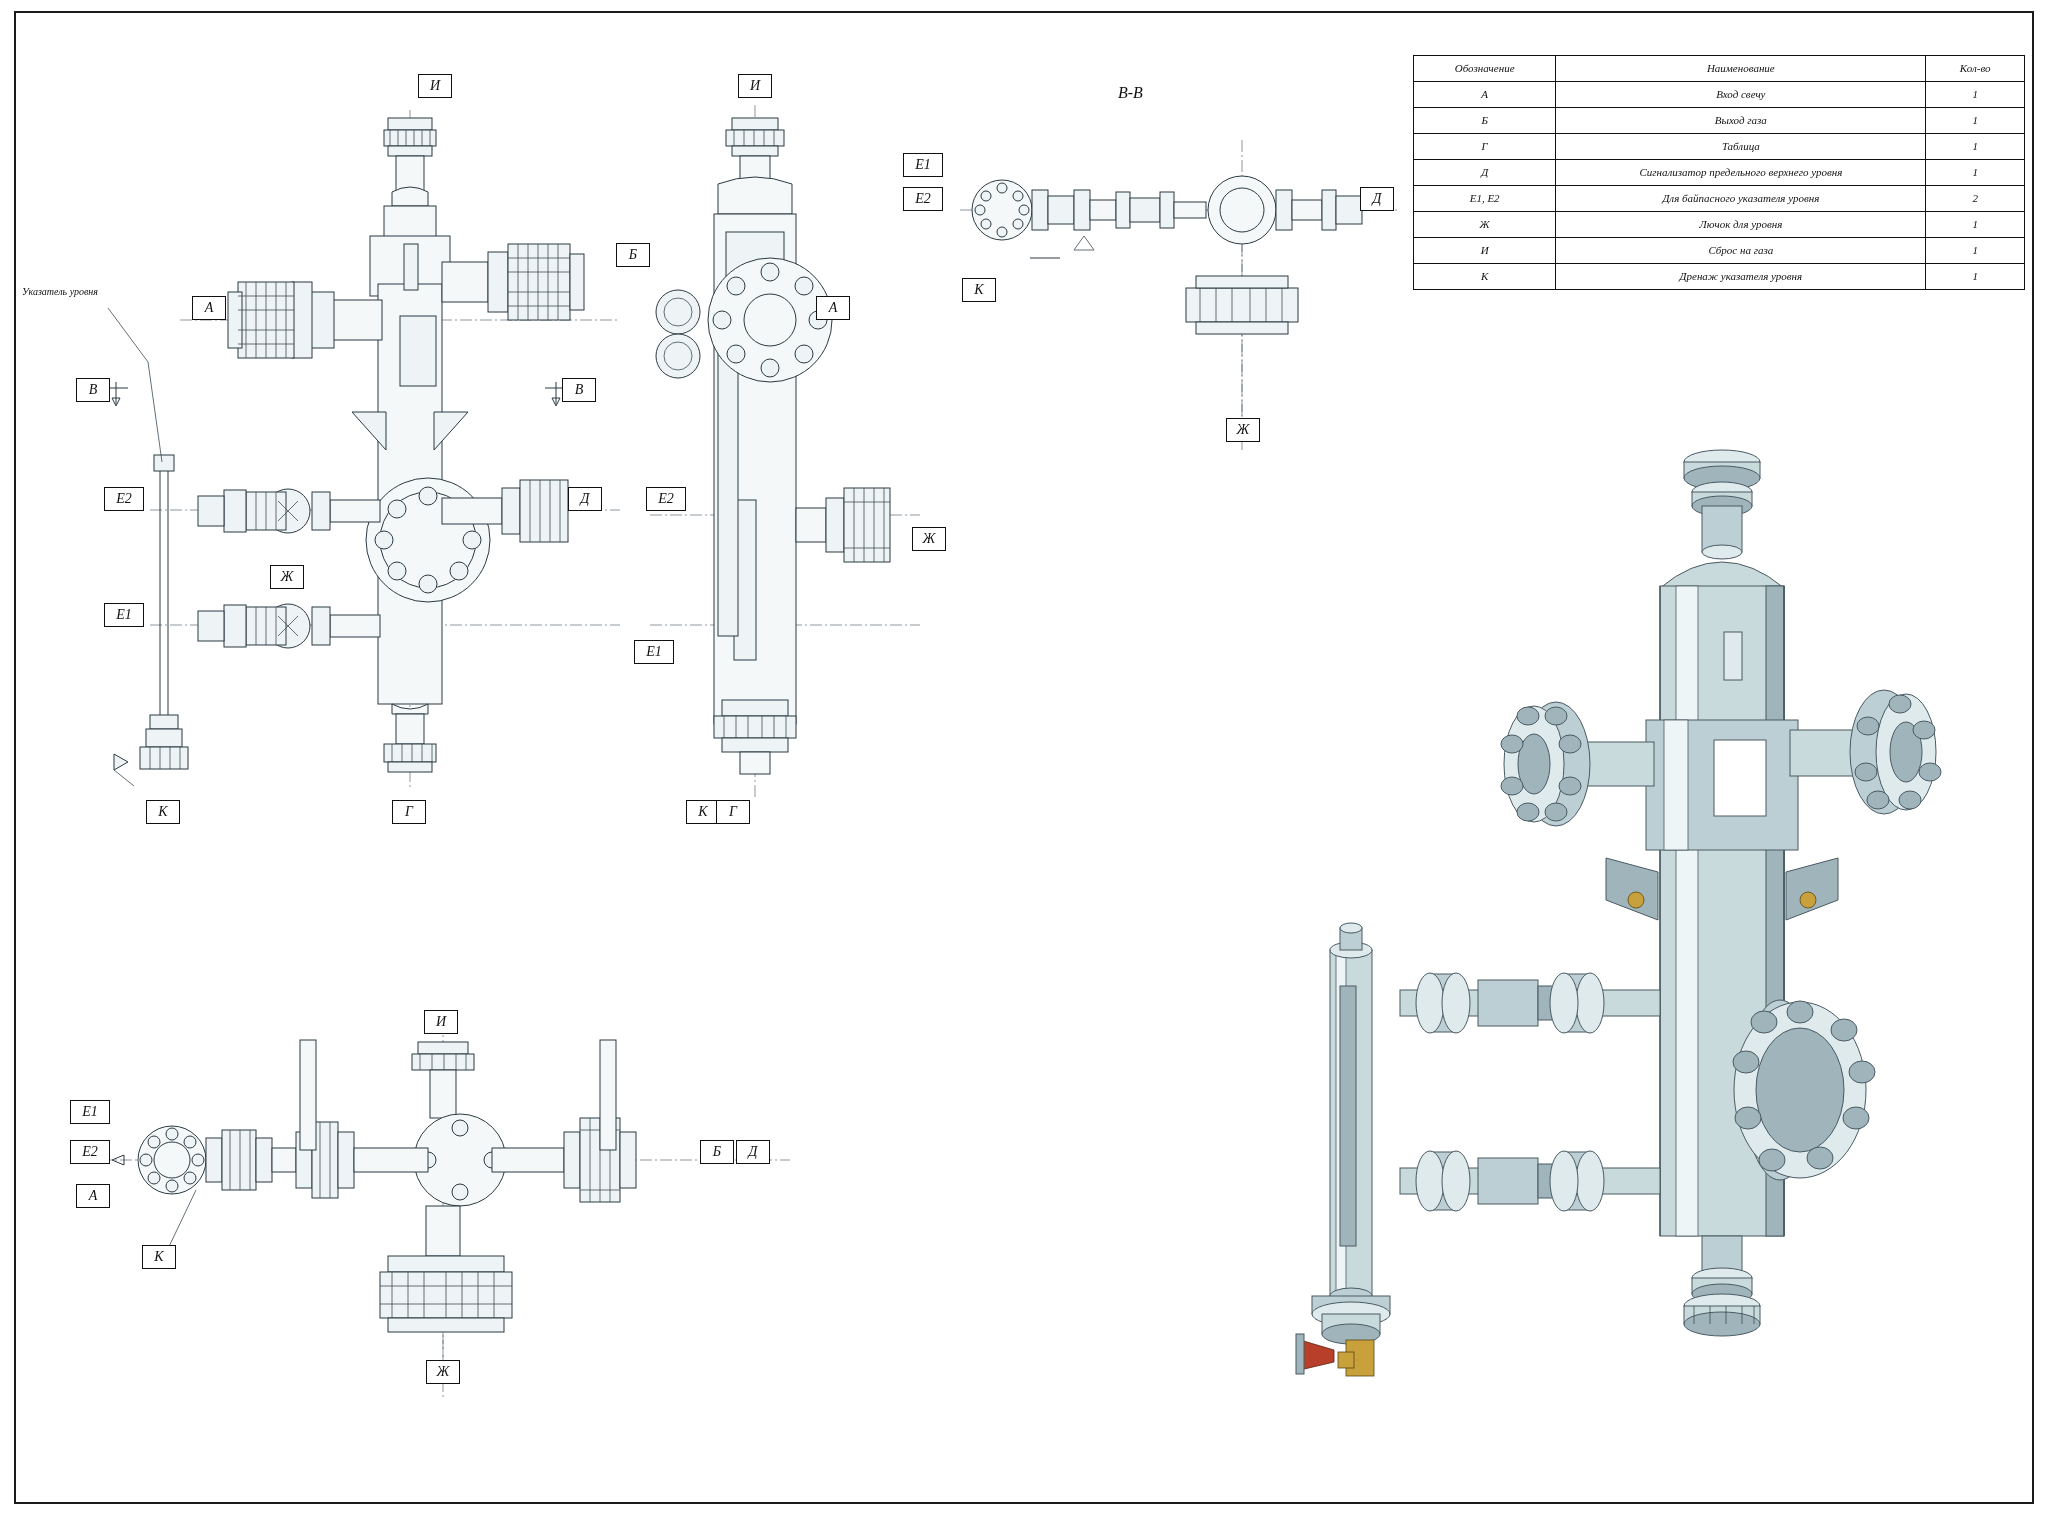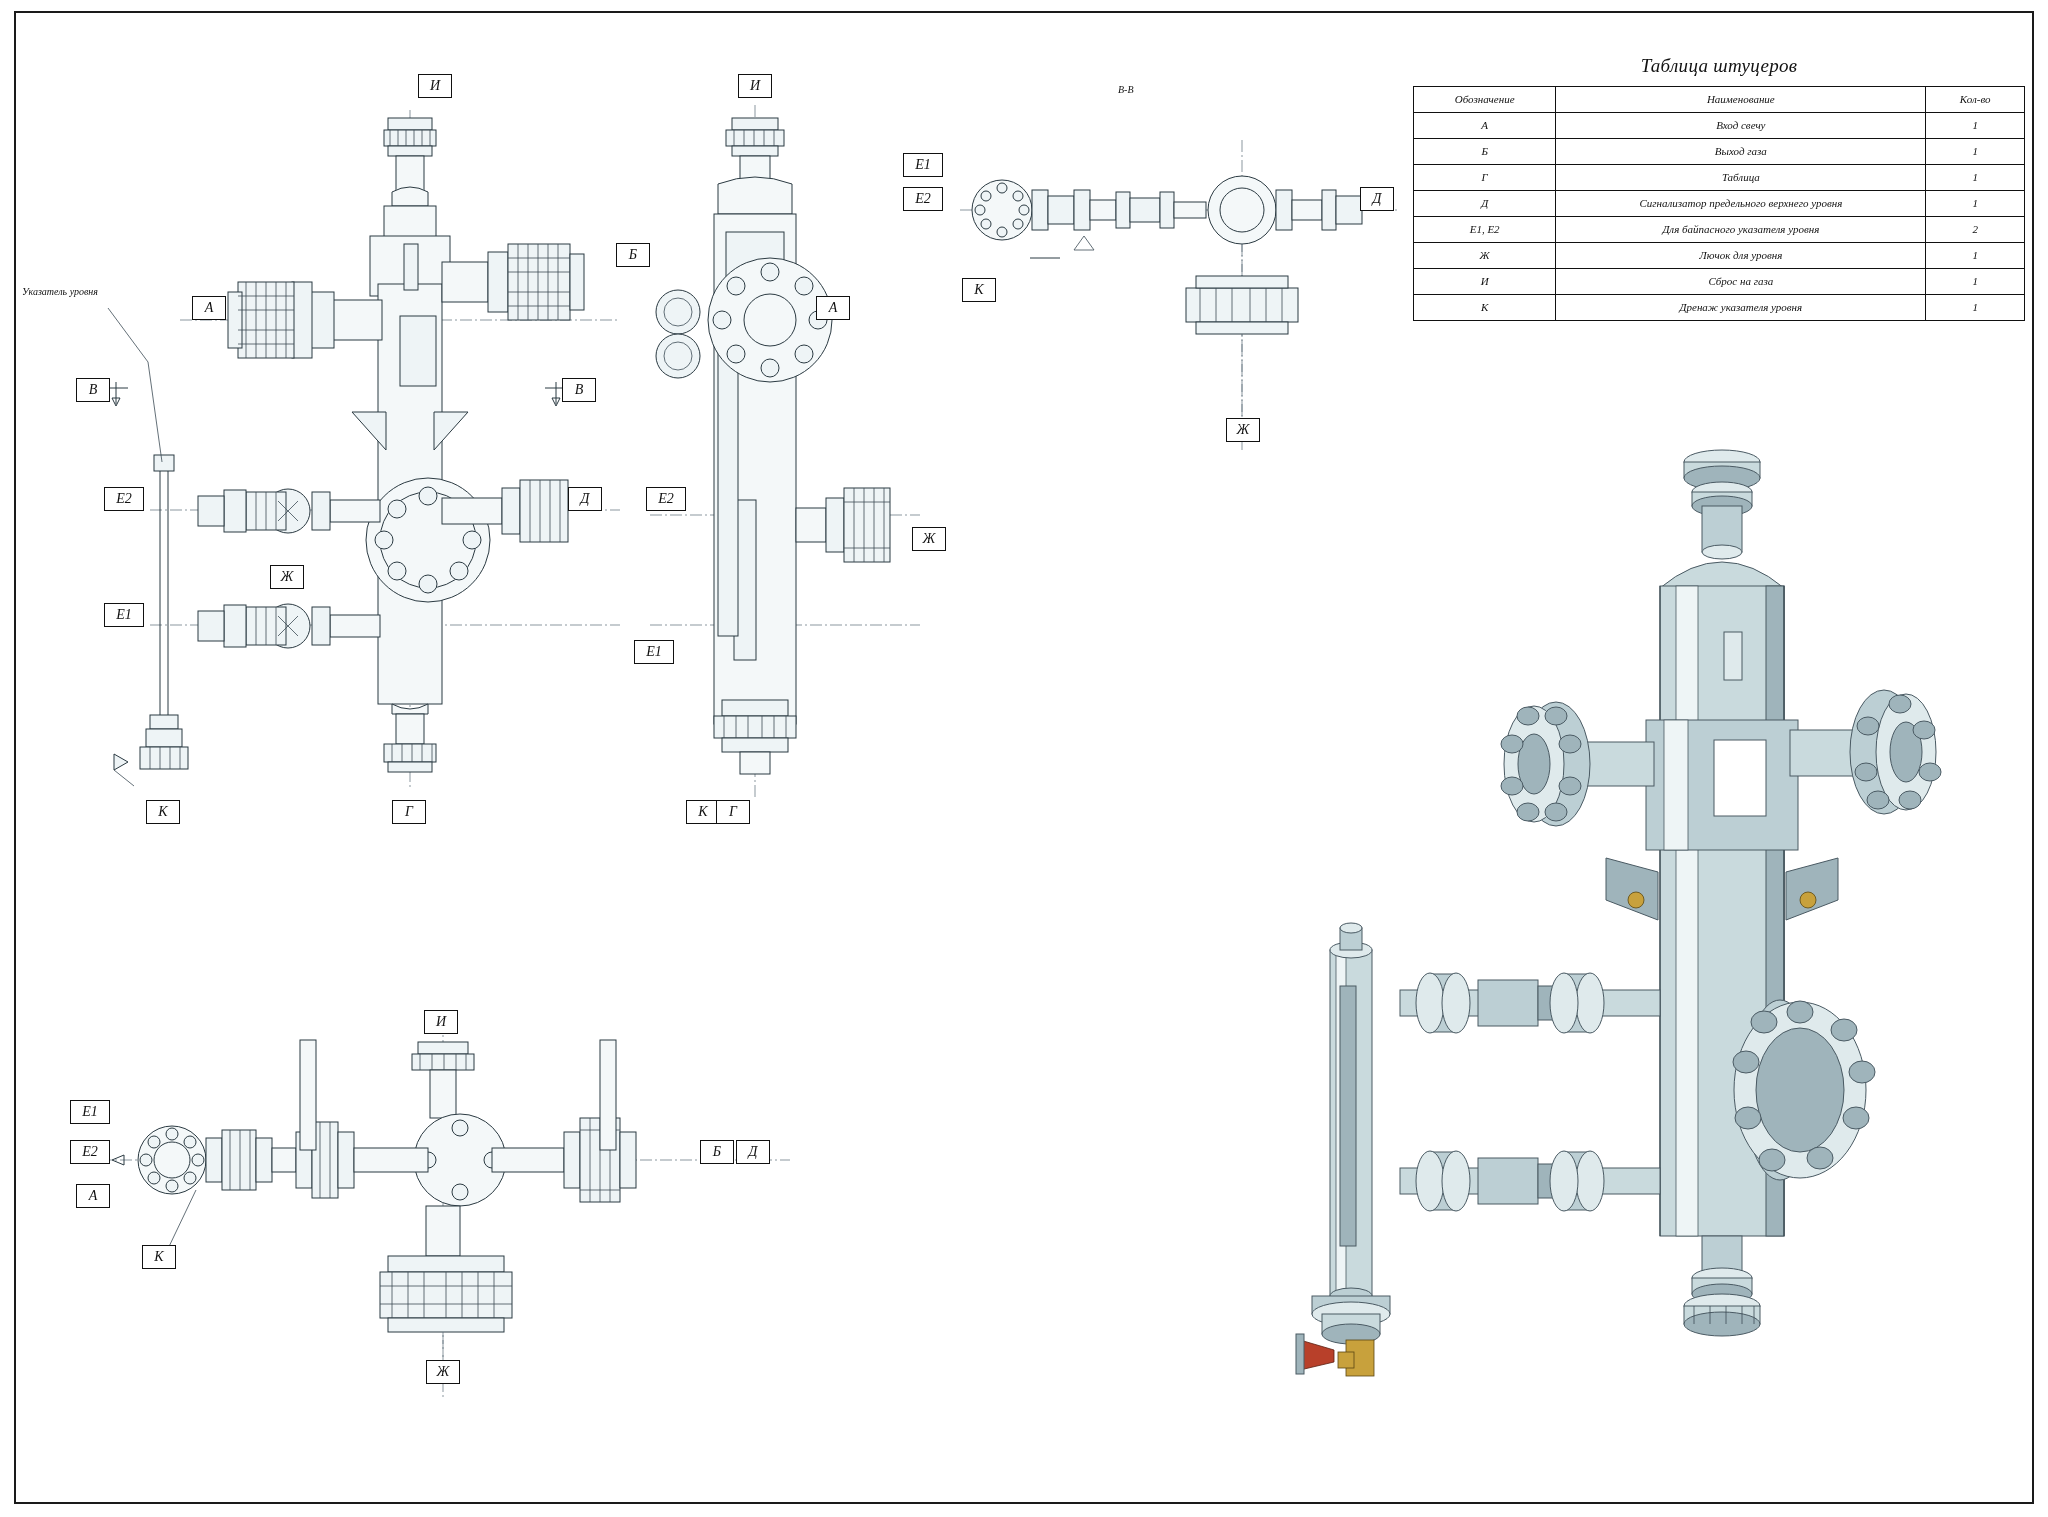--- a/index.html
+++ b/index.html
@@ -91,21 +91,21 @@
     font-family: "Liberation Serif", serif;
     font-style: italic;
     font-size: 10px;
     color: #111;
     white-space: nowrap;
   }
   .section-title {
     position: absolute;
     font-family: "Liberation Serif", serif;
     font-style: italic;
-    font-size: 10px;
+    font-size: 16px;
     color: #111;
   }
   svg.draw {
     position: absolute;
     left: 0; top: 0;
     width: 2048px;
     height: 1517px;
     pointer-events: none;
   }
   .ln { stroke: #2b3a42; stroke-width: 1; fill: none; }
@@ -615,21 +615,20 @@
         <line x1="1694" y1="1306" x2="1694" y2="1324"></line>
         <line x1="1710" y1="1306" x2="1710" y2="1324"></line>
         <line x1="1726" y1="1306" x2="1726" y2="1324"></line>
         <line x1="1742" y1="1306" x2="1742" y2="1324"></line>
         <line x1="1754" y1="1306" x2="1754" y2="1324"></line>
       </g>
     </g>
   </svg>
 
   <div class="table-wrap">
-    <div class="table-title">Таблица штуцеров</div>
     <table class="nozzles">
       <thead>
         <tr>
           <th class="col-desig">Обозначение</th>
           <th class="col-name">Наименование</th>
           <th class="col-qty">Кол-во</th>
         </tr>
       </thead>
       <tbody>
         <tr>

